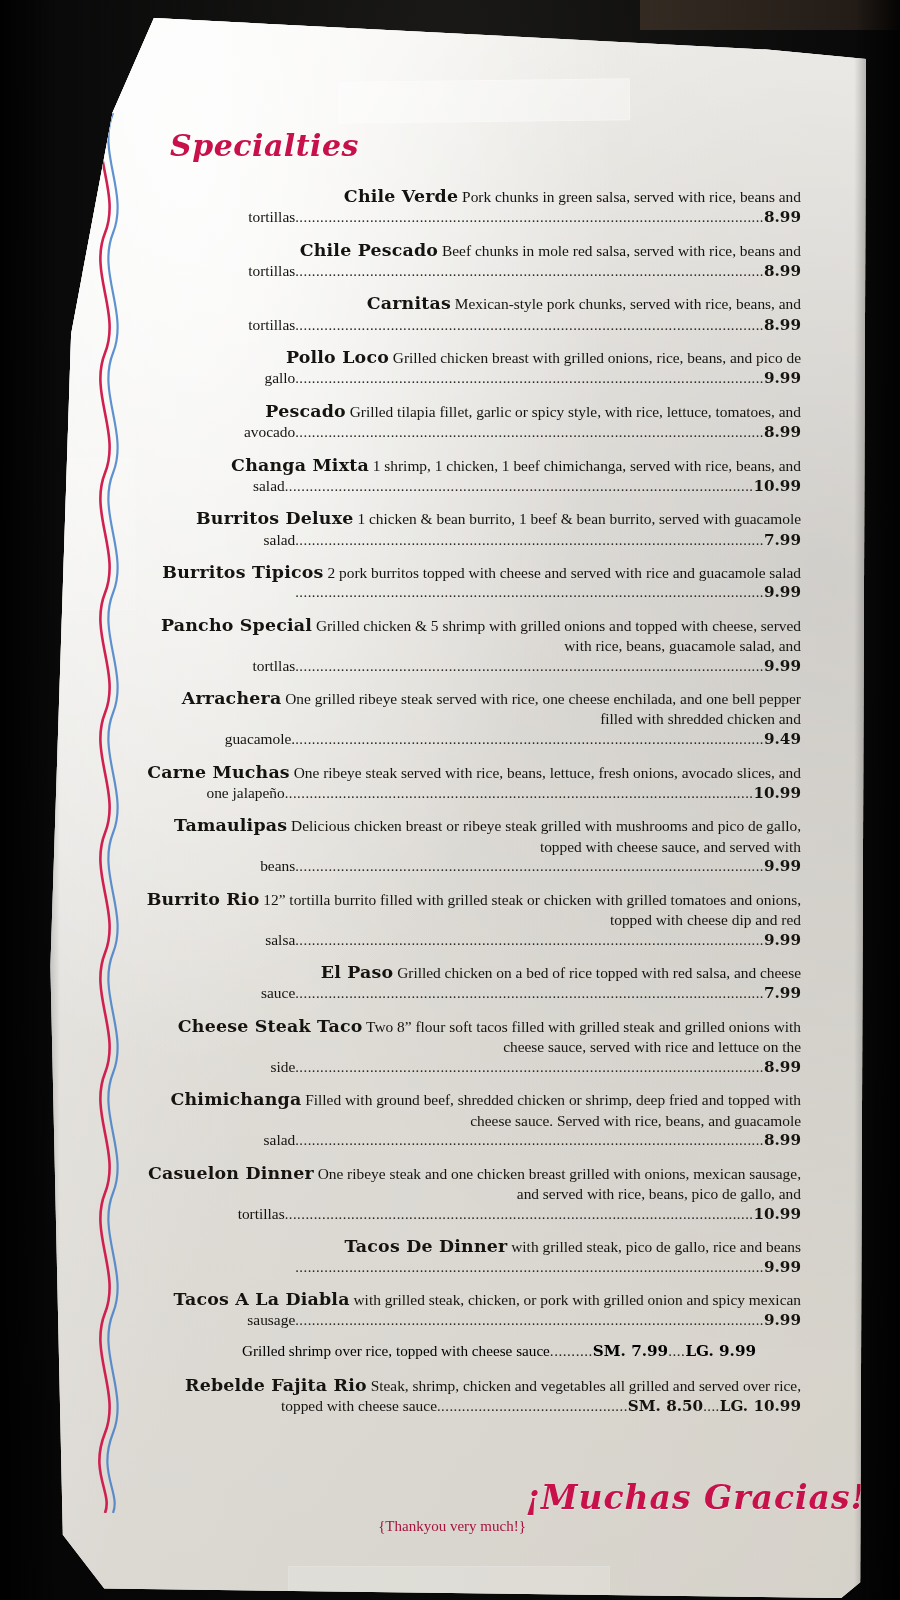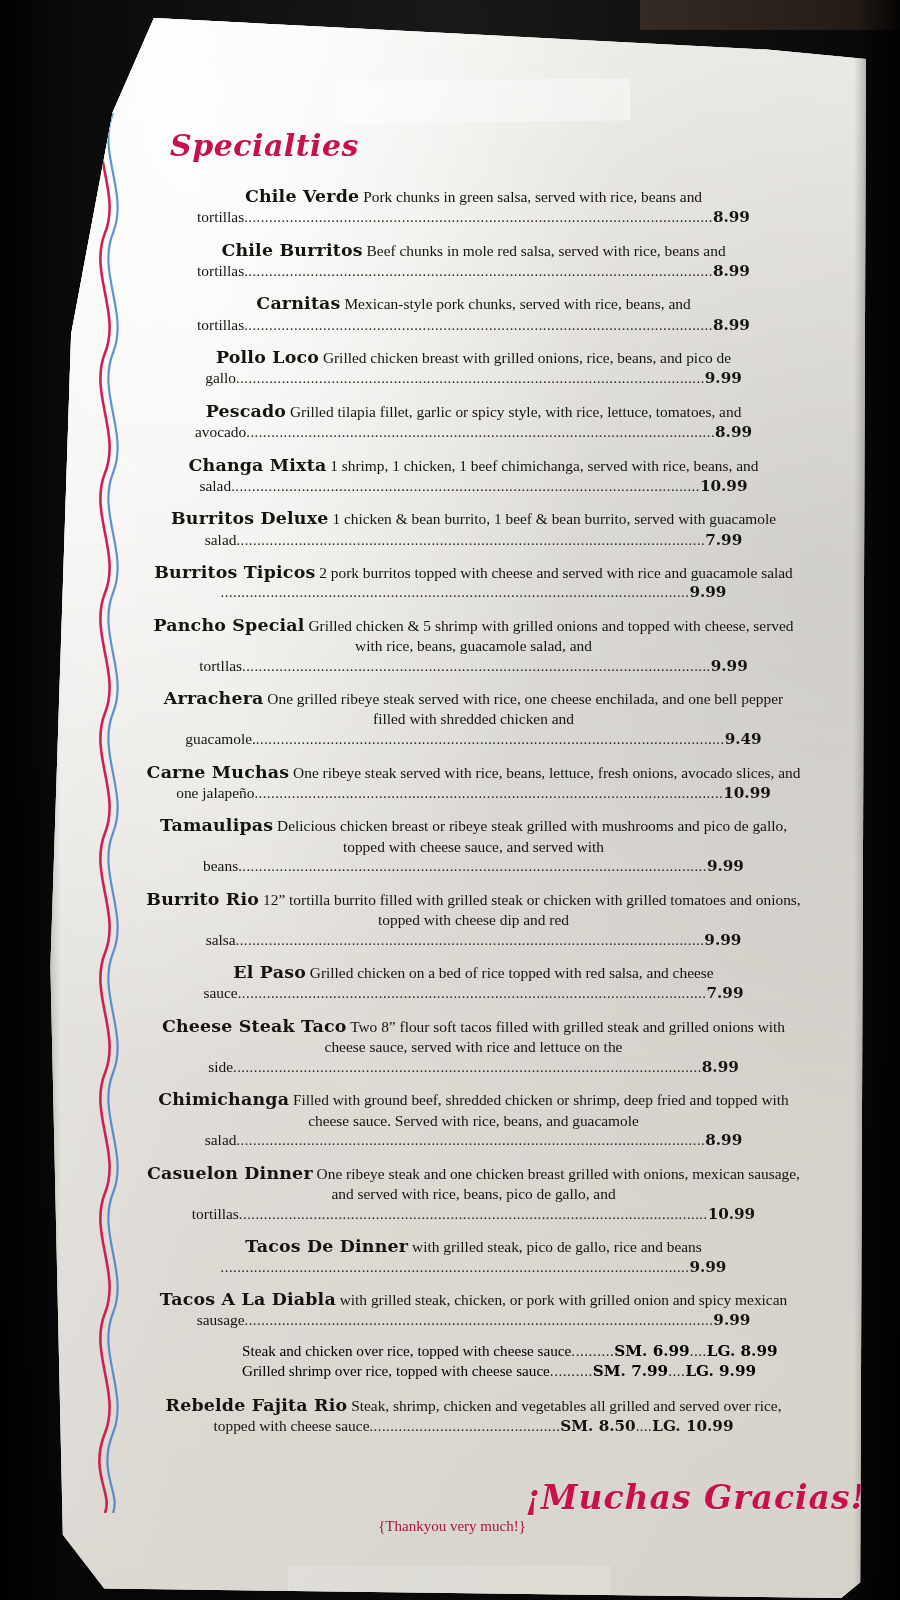--- a/index.html
+++ b/index.html
@@ -91,21 +91,21 @@
     font-size: 30px;
     margin: 0 0 22px 24px;
     letter-spacing: .5px;
     text-shadow: 0 1px 0 rgba(255,255,255,.6);
   }
   .item {
     margin: 0 0 11px 0;
     color: #15130f;
     font-size: 14.6px;
     line-height: 1.28;
-    text-align: center;
+    text-align: right;
   }
   .item .name {
     font-family: "DejaVu Serif", serif;
     font-weight: bold;
     font-size: 17.4px;
     letter-spacing: .2px;
   }
   .item .desc {
     font-family: "Liberation Serif", serif;
     font-size: 15.4px;
@@ -182,42 +182,41 @@
                C14,400 46,440 30,480 C14,520 46,560 30,600 C14,640 46,680 30,720
                C14,760 46,800 30,840 C14,880 46,920 30,960 C14,1000 46,1040 30,1080
                C14,1120 46,1160 30,1200 C14,1240 46,1280 30,1320 C14,1360 38,1380 30,1400" fill="none" stroke="#3a77c4" stroke-width="2.2" opacity=".8"></path>
     </svg>
 
     <div class="content">
       <h1 class="section-title">Specialties</h1>
 
       <div id="items">
           <div class="item"><span class="name">Chile Verde</span><span class="desc"> Pork chunks in green salsa, served with rice, beans and tortillas</span><span class="leader">.................................................................................................................</span><span class="price">8.99</span></div>
-          <div class="item"><span class="name">Chile Burritos</span><span class="desc"> Beef chunks in mole red salsa, served with rice, beans and tortillas</span><span class="leader">.................................................................................................................</span><span class="price">8.99</span></div>
+          <div class="item"><span class="name">Chile Pescado</span><span class="desc"> Beef chunks in mole red salsa, served with rice, beans and tortillas</span><span class="leader">.................................................................................................................</span><span class="price">8.99</span></div>
           <div class="item"><span class="name">Carnitas</span><span class="desc"> Mexican-style pork chunks, served with rice, beans, and tortillas</span><span class="leader">.................................................................................................................</span><span class="price">8.99</span></div>
           <div class="item"><span class="name">Pollo Loco</span><span class="desc"> Grilled chicken breast with grilled onions, rice, beans, and pico de gallo</span><span class="leader">.................................................................................................................</span><span class="price">9.99</span></div>
           <div class="item"><span class="name">Pescado</span><span class="desc"> Grilled tilapia fillet, garlic or spicy style, with rice, lettuce, tomatoes, and avocado</span><span class="leader">.................................................................................................................</span><span class="price">8.99</span></div>
           <div class="item"><span class="name">Changa Mixta</span><span class="desc"> 1 shrimp, 1 chicken, 1 beef chimichanga, served with rice, beans, and salad</span><span class="leader">.................................................................................................................</span><span class="price">10.99</span></div>
           <div class="item"><span class="name">Burritos Deluxe</span><span class="desc"> 1 chicken &amp; bean burrito, 1 beef &amp; bean burrito,  served with guacamole salad</span><span class="leader">.................................................................................................................</span><span class="price">7.99</span></div>
           <div class="item"><span class="name">Burritos  Tipicos</span><span class="desc"> 2 pork burritos topped with cheese and served with rice and guacamole salad </span><span class="leader">.................................................................................................................</span><span class="price">9.99</span></div>
           <div class="item"><span class="name">Pancho Special</span><span class="desc"> Grilled chicken &amp; 5 shrimp with grilled onions and topped with cheese, served with rice, beans, guacamole salad, and tortllas</span><span class="leader">.................................................................................................................</span><span class="price">9.99</span></div>
           <div class="item"><span class="name">Arrachera</span><span class="desc"> One grilled ribeye steak served with rice, one cheese enchilada, and one bell pepper filled with shredded chicken and guacamole.</span><span class="leader">.................................................................................................................</span><span class="price">9.49</span></div>
           <div class="item"><span class="name">Carne Muchas</span><span class="desc"> One ribeye steak served with rice, beans, lettuce, fresh onions, avocado slices, and one jalapeño</span><span class="leader">.................................................................................................................</span><span class="price">10.99</span></div>
           <div class="item"><span class="name">Tamaulipas</span><span class="desc"> Delicious chicken breast or ribeye steak grilled with mushrooms and pico de gallo, topped with cheese sauce, and served with beans</span><span class="leader">.................................................................................................................</span><span class="price">9.99</span></div>
           <div class="item"><span class="name">Burrito Rio</span><span class="desc"> 12” tortilla burrito filled with grilled steak or chicken with grilled tomatoes and onions, topped with cheese dip and red salsa</span><span class="leader">.................................................................................................................</span><span class="price">9.99</span></div>
           <div class="item"><span class="name">El Paso</span><span class="desc"> Grilled chicken on a bed of rice topped with red salsa, and cheese sauce</span><span class="leader">.................................................................................................................</span><span class="price">7.99</span></div>
           <div class="item"><span class="name">Cheese Steak Taco</span><span class="desc"> Two 8” flour soft tacos filled with grilled steak and grilled onions with cheese sauce, served with rice and lettuce on the side</span><span class="leader">.................................................................................................................</span><span class="price">8.99</span></div>
           <div class="item"><span class="name">Chimichanga</span><span class="desc"> Filled with ground beef, shredded chicken or shrimp, deep fried and topped with cheese sauce. Served with rice, beans, and guacamole salad</span><span class="leader">.................................................................................................................</span><span class="price">8.99</span></div>
           <div class="item"><span class="name">Casuelon Dinner</span><span class="desc"> One ribeye steak and one chicken breast grilled with onions, mexican sausage, and served with rice, beans, pico de gallo, and tortillas</span><span class="leader">.................................................................................................................</span><span class="price">10.99</span></div>
           <div class="item"><span class="name">Tacos De Dinner</span><span class="desc"> with grilled steak, pico de gallo, rice and beans </span><span class="leader">.................................................................................................................</span><span class="price">9.99</span></div>
           <div class="item"><span class="name">Tacos A La Diabla</span><span class="desc"> with grilled steak, chicken, or pork with grilled onion and spicy mexican sausage</span><span class="leader">.................................................................................................................</span><span class="price">9.99</span></div>
         </div>
 
       <div id="rebelde">
-          <div class="sub-line"><span>Steak and chicken over rice, topped with cheese sauce</span><span class="leader">..........</span><span class="price">SM. 6.99</span><span class="leader">....</span><span class="price">LG. 8.99</span></div>
           <div class="sub-line"><span>Grilled shrimp over rice, topped with cheese sauce</span><span class="leader">..........</span><span class="price">SM. 7.99</span><span class="leader">....</span><span class="price">LG. 9.99</span></div>
         </div>
 
       <div id="rebelde-fajita">
           <div class="item" style="margin-top: 14px;"><span class="name">Rebelde Fajita Rio</span><span class="desc"> Steak, shrimp, chicken and vegetables all grilled and served over rice, topped with cheese sauce</span><span class="leader">..............................................</span><span class="price">SM. 8.50</span><span class="leader">....</span><span class="price">LG. 10.99</span></div>
         </div>
     </div>
 
     <div class="footer">
       <div class="gracias">¡Muchas  Gracias!</div>

